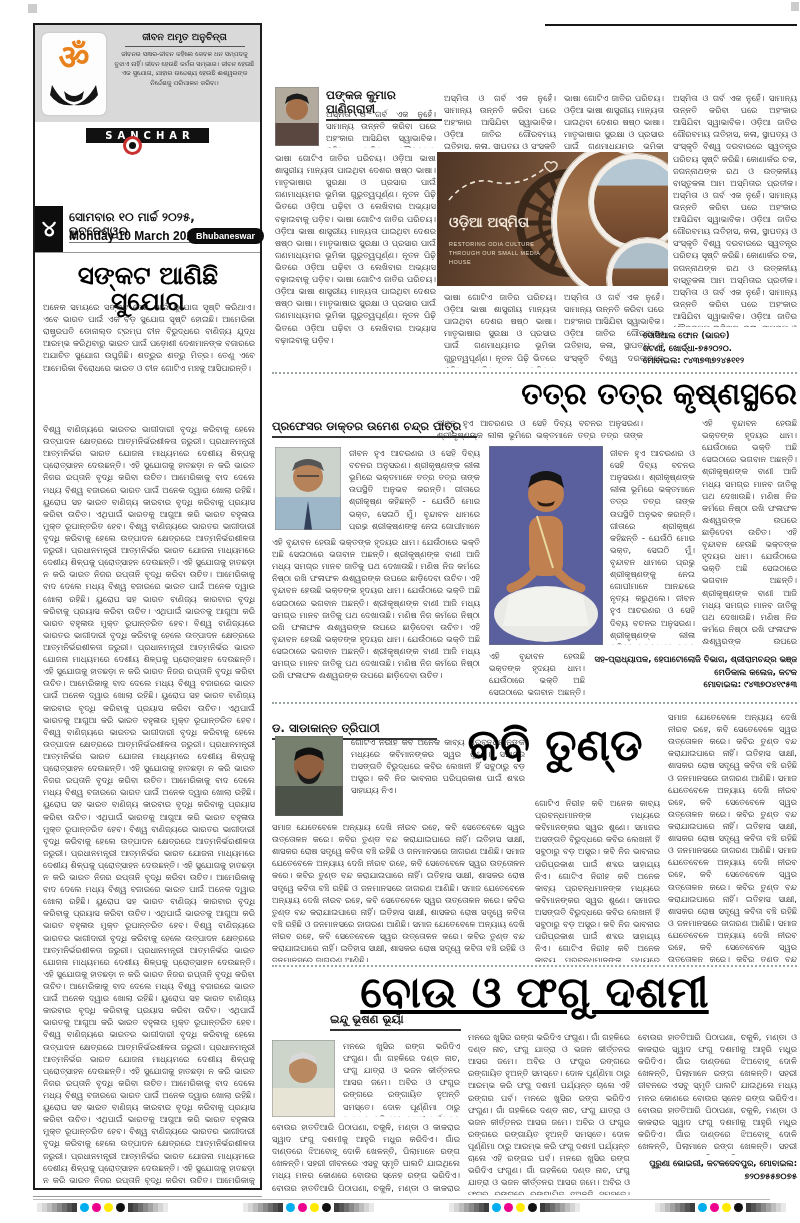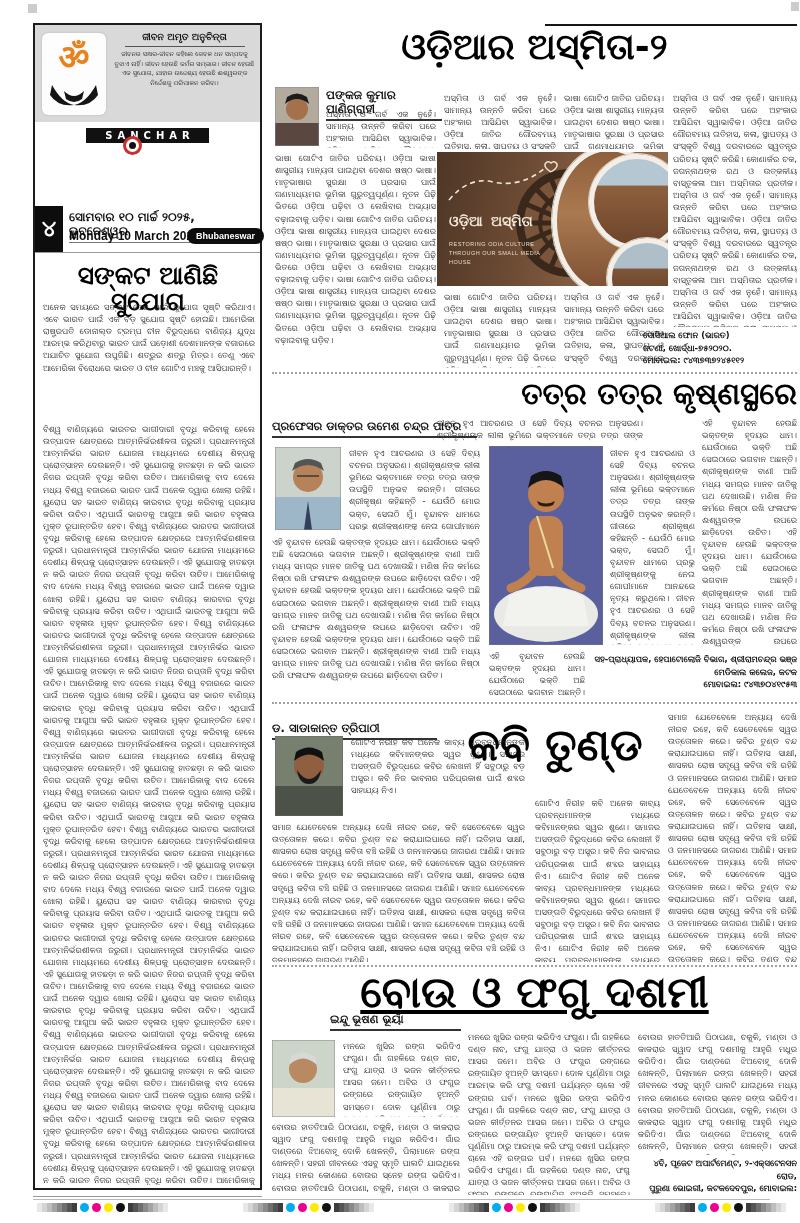--- a/index.html
+++ b/index.html
@@ -48,21 +48,21 @@
   #a1-name{left:326px;top:88px;width:116px;font-size:12px;}
   #a1-wrap{left:326px;top:108px;width:110px;height:40px;}
   #a1-c1b{left:275px;top:152px;width:161px;height:216px;}
   #a1-c2t{left:444px;top:92px;width:112px;height:57px;}
   #a1-c2b{left:444px;top:291px;width:112px;height:77px;}
   #a1-c3t{left:564px;top:92px;width:100px;height:57px;}
   #a1-c3b{left:564px;top:291px;width:100px;height:74px;}
   #a1-c4{left:673px;top:92px;width:124px;height:235px;}
   #a1-credit{left:643px;top:329px;width:154px;height:38px;}
   #a1-img{left:437px;top:152px;width:231px;height:134px;background:linear-gradient(100deg,#4e3626 0%,#6b4a33 35%,#8a6244 70%,#97704f 100%);overflow:hidden;}
-  #a1-img .imgtitle{position:absolute;left:12px;top:62px;font-size:14px;font-weight:bold;color:#f4e9dc;font-family:Liberation Mono, monospace;}
+  #a1-img .imgtitle{position:absolute;left:12px;top:62px;font-size:14px;font-weight:bold;color:#f4e9dc;}
   #a1-img .imgsub{position:absolute;left:12px;top:88px;width:112px;font-size:5.5px;letter-spacing:0.5px;color:#e8d9c6;font-family:"Liberation Sans",sans-serif;line-height:1.6;}
   .torn{position:absolute;border-radius:50%;border:5px solid #f3efe8;box-shadow:0 0 0 1px #d9d2c4;overflow:hidden;}
   #torn1{left:115px;top:-6px;width:104px;height:140px;background:linear-gradient(180deg,#8f5f3c 0%,#a97950 45%,#7c4f31 100%);}
   #torn2{left:152px;top:2px;width:86px;height:86px;background:linear-gradient(180deg,#b4c7d2 0%,#b4c7d2 30%,#8d5f3c 32%,#6d452c 100%);}
   #torn3{left:170px;top:86px;width:70px;height:70px;background:linear-gradient(180deg,#aebfca 0%,#aebfca 35%,#7d5436 38%,#5d3a24 100%);}
 
   
   #a2-sep{left:272px;top:372px;width:525px;}
   #a2-headline{left:272px;top:378px;width:525px;font-size:30px;text-align:right;}
   #a2-name{left:272px;top:419px;width:205px;font-size:11.5px;}
@@ -145,21 +145,20 @@
     </div>
 
     <div class="abs headline odia" id="left-headline">ସଙ୍କଟ ଆଣିଛି ସୁଯୋଗ</div>
     <div class="abs bodytxt odia" id="left-body1">ଅନେକ ସମୟରେ ସଙ୍କଟ ଦେଶ ପାଇଁ ସୁଯୋଗ ସୃଷ୍ଟି କରିଥାଏ। ଏବେ ଭାରତ ପାଇଁ ଏକ ବଡ଼ ସୁଯୋଗ ସୃଷ୍ଟି ହୋଇଛି। ଆମେରିକା ରାଷ୍ଟ୍ରପତି ଡୋନାଲ୍ଡ ଟ୍ରମ୍ପ ଚୀନ ବିରୁଦ୍ଧରେ ବାଣିଜ୍ୟ ଯୁଦ୍ଧ ଆରମ୍ଭ କରିଥିବାରୁ ଭାରତ ପାଇଁ ପଡ଼ୋଶୀ ଦେଶମାନଙ୍କ ବଜାରରେ ଅଯାଚିତ ସୁଯୋଗ ଉପୁଜିଛି। ଶତ୍ରୁର ଶତ୍ରୁ ମିତ୍ର। ତେଣୁ ଏବେ ଆମେରିକା ବିରୋଧରେ ଭାରତ ଓ ଚୀନ ଗୋଟିଏ ମଞ୍ଚକୁ ଆସିପାରନ୍ତି।</div>
     <div class="abs bodytxt odia" id="left-body2">ବିଶ୍ୱ ବାଣିଜ୍ୟରେ ଭାରତର ଭାଗୀଦାରୀ ବୃଦ୍ଧି କରିବାକୁ ହେଲେ ଉତ୍ପାଦନ କ୍ଷେତ୍ରରେ ଆତ୍ମନିର୍ଭରଶୀଳତା ଜରୁରୀ। ପ୍ରଧାନମନ୍ତ୍ରୀ ଆତ୍ମନିର୍ଭର ଭାରତ ଯୋଜନା ମାଧ୍ୟମରେ ଦେଶୀୟ ଶିଳ୍ପକୁ ପ୍ରୋତ୍ସାହନ ଦେଉଛନ୍ତି। ଏହି ସୁଯୋଗକୁ ହାତଛଡ଼ା ନ କରି ଭାରତ ନିଜର ରପ୍ତାନି ବୃଦ୍ଧି କରିବା ଉଚିତ। ଆମେରିକାକୁ ବାଦ ଦେଲେ ମଧ୍ୟ ବିଶ୍ୱ ବଜାରରେ ଭାରତ ପାଇଁ ଅନେକ ଦ୍ୱାର ଖୋଲା ରହିଛି। ୟୁରୋପ ସହ ଭାରତ ବାଣିଜ୍ୟ କାରବାର ବୃଦ୍ଧି କରିବାକୁ ପ୍ରୟାସ କରିବା ଉଚିତ। ଏଥିପାଇଁ ଭାରତକୁ ଆଗୁଆ କରି ଭାରତ ବହୁଳାଉ ମୁକ୍ତ ରୂପାନ୍ତରିତ ହେବ। ବିଶ୍ୱ ବାଣିଜ୍ୟରେ ଭାରତର ଭାଗୀଦାରୀ ବୃଦ୍ଧି କରିବାକୁ ହେଲେ ଉତ୍ପାଦନ କ୍ଷେତ୍ରରେ ଆତ୍ମନିର୍ଭରଶୀଳତା ଜରୁରୀ। ପ୍ରଧାନମନ୍ତ୍ରୀ ଆତ୍ମନିର୍ଭର ଭାରତ ଯୋଜନା ମାଧ୍ୟମରେ ଦେଶୀୟ ଶିଳ୍ପକୁ ପ୍ରୋତ୍ସାହନ ଦେଉଛନ୍ତି। ଏହି ସୁଯୋଗକୁ ହାତଛଡ଼ା ନ କରି ଭାରତ ନିଜର ରପ୍ତାନି ବୃଦ୍ଧି କରିବା ଉଚିତ। ଆମେରିକାକୁ ବାଦ ଦେଲେ ମଧ୍ୟ ବିଶ୍ୱ ବଜାରରେ ଭାରତ ପାଇଁ ଅନେକ ଦ୍ୱାର ଖୋଲା ରହିଛି। ୟୁରୋପ ସହ ଭାରତ ବାଣିଜ୍ୟ କାରବାର ବୃଦ୍ଧି କରିବାକୁ ପ୍ରୟାସ କରିବା ଉଚିତ। ଏଥିପାଇଁ ଭାରତକୁ ଆଗୁଆ କରି ଭାରତ ବହୁଳାଉ ମୁକ୍ତ ରୂପାନ୍ତରିତ ହେବ। ବିଶ୍ୱ ବାଣିଜ୍ୟରେ ଭାରତର ଭାଗୀଦାରୀ ବୃଦ୍ଧି କରିବାକୁ ହେଲେ ଉତ୍ପାଦନ କ୍ଷେତ୍ରରେ ଆତ୍ମନିର୍ଭରଶୀଳତା ଜରୁରୀ। ପ୍ରଧାନମନ୍ତ୍ରୀ ଆତ୍ମନିର୍ଭର ଭାରତ ଯୋଜନା ମାଧ୍ୟମରେ ଦେଶୀୟ ଶିଳ୍ପକୁ ପ୍ରୋତ୍ସାହନ ଦେଉଛନ୍ତି। ଏହି ସୁଯୋଗକୁ ହାତଛଡ଼ା ନ କରି ଭାରତ ନିଜର ରପ୍ତାନି ବୃଦ୍ଧି କରିବା ଉଚିତ। ଆମେରିକାକୁ ବାଦ ଦେଲେ ମଧ୍ୟ ବିଶ୍ୱ ବଜାରରେ ଭାରତ ପାଇଁ ଅନେକ ଦ୍ୱାର ଖୋଲା ରହିଛି। ୟୁରୋପ ସହ ଭାରତ ବାଣିଜ୍ୟ କାରବାର ବୃଦ୍ଧି କରିବାକୁ ପ୍ରୟାସ କରିବା ଉଚିତ। ଏଥିପାଇଁ ଭାରତକୁ ଆଗୁଆ କରି ଭାରତ ବହୁଳାଉ ମୁକ୍ତ ରୂପାନ୍ତରିତ ହେବ। ବିଶ୍ୱ ବାଣିଜ୍ୟରେ ଭାରତର ଭାଗୀଦାରୀ ବୃଦ୍ଧି କରିବାକୁ ହେଲେ ଉତ୍ପାଦନ କ୍ଷେତ୍ରରେ ଆତ୍ମନିର୍ଭରଶୀଳତା ଜରୁରୀ। ପ୍ରଧାନମନ୍ତ୍ରୀ ଆତ୍ମନିର୍ଭର ଭାରତ ଯୋଜନା ମାଧ୍ୟମରେ ଦେଶୀୟ ଶିଳ୍ପକୁ ପ୍ରୋତ୍ସାହନ ଦେଉଛନ୍ତି। ଏହି ସୁଯୋଗକୁ ହାତଛଡ଼ା ନ କରି ଭାରତ ନିଜର ରପ୍ତାନି ବୃଦ୍ଧି କରିବା ଉଚିତ। ଆମେରିକାକୁ ବାଦ ଦେଲେ ମଧ୍ୟ ବିଶ୍ୱ ବଜାରରେ ଭାରତ ପାଇଁ ଅନେକ ଦ୍ୱାର ଖୋଲା ରହିଛି। ୟୁରୋପ ସହ ଭାରତ ବାଣିଜ୍ୟ କାରବାର ବୃଦ୍ଧି କରିବାକୁ ପ୍ରୟାସ କରିବା ଉଚିତ। ଏଥିପାଇଁ ଭାରତକୁ ଆଗୁଆ କରି ଭାରତ ବହୁଳାଉ ମୁକ୍ତ ରୂପାନ୍ତରିତ ହେବ। ବିଶ୍ୱ ବାଣିଜ୍ୟରେ ଭାରତର ଭାଗୀଦାରୀ ବୃଦ୍ଧି କରିବାକୁ ହେଲେ ଉତ୍ପାଦନ କ୍ଷେତ୍ରରେ ଆତ୍ମନିର୍ଭରଶୀଳତା ଜରୁରୀ। ପ୍ରଧାନମନ୍ତ୍ରୀ ଆତ୍ମନିର୍ଭର ଭାରତ ଯୋଜନା ମାଧ୍ୟମରେ ଦେଶୀୟ ଶିଳ୍ପକୁ ପ୍ରୋତ୍ସାହନ ଦେଉଛନ୍ତି। ଏହି ସୁଯୋଗକୁ ହାତଛଡ଼ା ନ କରି ଭାରତ ନିଜର ରପ୍ତାନି ବୃଦ୍ଧି କରିବା ଉଚିତ। ଆମେରିକାକୁ ବାଦ ଦେଲେ ମଧ୍ୟ ବିଶ୍ୱ ବଜାରରେ ଭାରତ ପାଇଁ ଅନେକ ଦ୍ୱାର ଖୋଲା ରହିଛି। ୟୁରୋପ ସହ ଭାରତ ବାଣିଜ୍ୟ କାରବାର ବୃଦ୍ଧି କରିବାକୁ ପ୍ରୟାସ କରିବା ଉଚିତ। ଏଥିପାଇଁ ଭାରତକୁ ଆଗୁଆ କରି ଭାରତ ବହୁଳାଉ ମୁକ୍ତ ରୂପାନ୍ତରିତ ହେବ। ବିଶ୍ୱ ବାଣିଜ୍ୟରେ ଭାରତର ଭାଗୀଦାରୀ ବୃଦ୍ଧି କରିବାକୁ ହେଲେ ଉତ୍ପାଦନ କ୍ଷେତ୍ରରେ ଆତ୍ମନିର୍ଭରଶୀଳତା ଜରୁରୀ। ପ୍ରଧାନମନ୍ତ୍ରୀ ଆତ୍ମନିର୍ଭର ଭାରତ ଯୋଜନା ମାଧ୍ୟମରେ ଦେଶୀୟ ଶିଳ୍ପକୁ ପ୍ରୋତ୍ସାହନ ଦେଉଛନ୍ତି। ଏହି ସୁଯୋଗକୁ ହାତଛଡ଼ା ନ କରି ଭାରତ ନିଜର ରପ୍ତାନି ବୃଦ୍ଧି କରିବା ଉଚିତ। ଆମେରିକାକୁ ବାଦ ଦେଲେ ମଧ୍ୟ ବିଶ୍ୱ ବଜାରରେ ଭାରତ ପାଇଁ ଅନେକ ଦ୍ୱାର ଖୋଲା ରହିଛି। ୟୁରୋପ ସହ ଭାରତ ବାଣିଜ୍ୟ କାରବାର ବୃଦ୍ଧି କରିବାକୁ ପ୍ରୟାସ କରିବା ଉଚିତ। ଏଥିପାଇଁ ଭାରତକୁ ଆଗୁଆ କରି ଭାରତ ବହୁଳାଉ ମୁକ୍ତ ରୂପାନ୍ତରିତ ହେବ। ବିଶ୍ୱ ବାଣିଜ୍ୟରେ ଭାରତର ଭାଗୀଦାରୀ ବୃଦ୍ଧି କରିବାକୁ ହେଲେ ଉତ୍ପାଦନ କ୍ଷେତ୍ରରେ ଆତ୍ମନିର୍ଭରଶୀଳତା ଜରୁରୀ। ପ୍ରଧାନମନ୍ତ୍ରୀ ଆତ୍ମନିର୍ଭର ଭାରତ ଯୋଜନା ମାଧ୍ୟମରେ ଦେଶୀୟ ଶିଳ୍ପକୁ ପ୍ରୋତ୍ସାହନ ଦେଉଛନ୍ତି। ଏହି ସୁଯୋଗକୁ ହାତଛଡ଼ା ନ କରି ଭାରତ ନିଜର ରପ୍ତାନି ବୃଦ୍ଧି କରିବା ଉଚିତ। ଆମେରିକାକୁ ବାଦ ଦେଲେ ମଧ୍ୟ ବିଶ୍ୱ ବଜାରରେ ଭାରତ ପାଇଁ ଅନେକ ଦ୍ୱାର ଖୋଲା ରହିଛି। ୟୁରୋପ ସହ ଭାରତ ବାଣିଜ୍ୟ କାରବାର ବୃଦ୍ଧି କରିବାକୁ ପ୍ରୟାସ କରିବା ଉଚିତ। ଏଥିପାଇଁ ଭାରତକୁ ଆଗୁଆ କରି ଭାରତ ବହୁଳାଉ ମୁକ୍ତ ରୂପାନ୍ତରିତ ହେବ। ବିଶ୍ୱ ବାଣିଜ୍ୟରେ ଭାରତର ଭାଗୀଦାରୀ ବୃଦ୍ଧି କରିବାକୁ ହେଲେ ଉତ୍ପାଦନ କ୍ଷେତ୍ରରେ ଆତ୍ମନିର୍ଭରଶୀଳତା ଜରୁରୀ। ପ୍ରଧାନମନ୍ତ୍ରୀ ଆତ୍ମନିର୍ଭର ଭାରତ ଯୋଜନା ମାଧ୍ୟମରେ ଦେଶୀୟ ଶିଳ୍ପକୁ ପ୍ରୋତ୍ସାହନ ଦେଉଛନ୍ତି। ଏହି ସୁଯୋଗକୁ ହାତଛଡ଼ା ନ କରି ଭାରତ ନିଜର ରପ୍ତାନି ବୃଦ୍ଧି କରିବା ଉଚିତ। ଆମେରିକାକୁ ବାଦ ଦେଲେ ମଧ୍ୟ ବିଶ୍ୱ ବଜାରରେ ଭାରତ ପାଇଁ ଅନେକ ଦ୍ୱାର ଖୋଲା ରହିଛି। ୟୁରୋପ ସହ ଭାରତ ବାଣିଜ୍ୟ କାରବାର ବୃଦ୍ଧି କରିବାକୁ ପ୍ରୟାସ କରିବା ଉଚିତ। ଏଥିପାଇଁ ଭାରତକୁ ଆଗୁଆ କରି ଭାରତ ବହୁଳାଉ ମୁକ୍ତ ରୂପାନ୍ତରିତ ହେବ।</div>
   </div>
   <div class="abs" id="leftbox-underline"></div>
 
   <div class="abs" id="top-rule"></div>
 
-  <div class="abs headline odia" id="a1-headline">ଓଡ଼ିଆର ଅସ୍ମିତା-୨</div>
 
   <div class="abs" id="a1-photo">
     <svg width="44" height="59" viewBox="0 0 44 59">
       <rect width="44" height="59" fill="#b3aa9e"></rect>
       <rect y="36" width="44" height="23" fill="#5a4740"></rect>
       <circle cx="22" cy="22" r="11" fill="#a5714a"></circle>
       <path d="M10 17 q12 -10 24 0 l-2 -7 q-10 -7 -20 0 z" fill="#1c1c1c"></path>
       <rect width="44" height="59" fill="none" stroke="#888" stroke-width="1"></rect>
     </svg>
   </div>
@@ -281,21 +280,20 @@
       <path d="M17 25 q14 -13 28 0 l-2 -8 q-12 -9 -24 0 z" fill="#d8d8d8"></path>
       <rect width="63" height="77" fill="none" stroke="#888" stroke-width="1"></rect>
     </svg>
   </div>
   <div class="abs bodytxt odia" id="a4-wrap">ମନରେ ଖୁସିର ରଙ୍ଗ ଭରିଦିଏ ଫଗୁଣ। ଗାଁ ଗହଳିରେ ଦଣ୍ଡ ନାଚ, ଫଗୁ ଯାତ୍ରା ଓ ଭଜନ କୀର୍ତ୍ତନର ଆସର ଜମେ। ଅବିର ଓ ଫଗୁର ରଙ୍ଗରେ ରଙ୍ଗାୟିତ ହୁଅନ୍ତି ସମସ୍ତେ। ଦୋଳ ପୂର୍ଣ୍ଣିମା ଠାରୁ ଆରମ୍ଭ କରି ଫଗୁ ଦଶମୀ ପର୍ଯ୍ୟନ୍ତ ଚାଲେ ଏହି ରଙ୍ଗର ପର୍ବ।</div>
   <div class="abs bodytxt odia" id="a4-c1b">ବୋଉର ହାତତିଆରି ପିଠାପଣା, ଚକୁଳି, ମଣ୍ଡା ଓ କାକରାର ସ୍ୱାଦ ଫଗୁ ଦଶମୀକୁ ଆହୁରି ମଧୁର କରିଦିଏ। ଗାଁର ଦାଣ୍ଡରେ ଝିଅବୋହୂ ଦୋଳି ଖେଳନ୍ତି, ପିଲାମାନେ ରଙ୍ଗ ଖେଳନ୍ତି। ସହରୀ ଜୀବନରେ ଏସବୁ ସ୍ମୃତି ପାଲଟି ଯାଇଥିଲେ ମଧ୍ୟ ମନର କୋଣରେ ବୋଉର ସ୍ନେହ ରଙ୍ଗ ଭରିଦିଏ। ବୋଉର ହାତତିଆରି ପିଠାପଣା, ଚକୁଳି, ମଣ୍ଡା ଓ କାକରାର ସ୍ୱାଦ ଫଗୁ ଦଶମୀକୁ ଆହୁରି ମଧୁର କରିଦିଏ। ଗାଁର ଦାଣ୍ଡରେ ଝିଅବୋହୂ ଦୋଳି ଖେଳନ୍ତି, ପିଲାମାନେ ରଙ୍ଗ ଖେଳନ୍ତି। ସହରୀ ଜୀବନରେ ଏସବୁ ସ୍ମୃତି ପାଲଟି ଯାଇଥିଲେ ମଧ୍ୟ ମନର କୋଣରେ ବୋଉର ସ୍ନେହ ରଙ୍ଗ ଭରିଦିଏ।</div>
   <div class="abs bodytxt odia" id="a4-c2">ମନରେ ଖୁସିର ରଙ୍ଗ ଭରିଦିଏ ଫଗୁଣ। ଗାଁ ଗହଳିରେ ଦଣ୍ଡ ନାଚ, ଫଗୁ ଯାତ୍ରା ଓ ଭଜନ କୀର୍ତ୍ତନର ଆସର ଜମେ। ଅବିର ଓ ଫଗୁର ରଙ୍ଗରେ ରଙ୍ଗାୟିତ ହୁଅନ୍ତି ସମସ୍ତେ। ଦୋଳ ପୂର୍ଣ୍ଣିମା ଠାରୁ ଆରମ୍ଭ କରି ଫଗୁ ଦଶମୀ ପର୍ଯ୍ୟନ୍ତ ଚାଲେ ଏହି ରଙ୍ଗର ପର୍ବ। ମନରେ ଖୁସିର ରଙ୍ଗ ଭରିଦିଏ ଫଗୁଣ। ଗାଁ ଗହଳିରେ ଦଣ୍ଡ ନାଚ, ଫଗୁ ଯାତ୍ରା ଓ ଭଜନ କୀର୍ତ୍ତନର ଆସର ଜମେ। ଅବିର ଓ ଫଗୁର ରଙ୍ଗରେ ରଙ୍ଗାୟିତ ହୁଅନ୍ତି ସମସ୍ତେ। ଦୋଳ ପୂର୍ଣ୍ଣିମା ଠାରୁ ଆରମ୍ଭ କରି ଫଗୁ ଦଶମୀ ପର୍ଯ୍ୟନ୍ତ ଚାଲେ ଏହି ରଙ୍ଗର ପର୍ବ। ମନରେ ଖୁସିର ରଙ୍ଗ ଭରିଦିଏ ଫଗୁଣ। ଗାଁ ଗହଳିରେ ଦଣ୍ଡ ନାଚ, ଫଗୁ ଯାତ୍ରା ଓ ଭଜନ କୀର୍ତ୍ତନର ଆସର ଜମେ। ଅବିର ଓ ଫଗୁର ରଙ୍ଗରେ ରଙ୍ଗାୟିତ ହୁଅନ୍ତି ସମସ୍ତେ। ଦୋଳ ପୂର୍ଣ୍ଣିମା ଠାରୁ ଆରମ୍ଭ କରି ଫଗୁ ଦଶମୀ ପର୍ଯ୍ୟନ୍ତ ଚାଲେ ଏହି ରଙ୍ଗର ପର୍ବ।</div>
   <div class="abs bodytxt odia" id="a4-c3">ବୋଉର ହାତତିଆରି ପିଠାପଣା, ଚକୁଳି, ମଣ୍ଡା ଓ କାକରାର ସ୍ୱାଦ ଫଗୁ ଦଶମୀକୁ ଆହୁରି ମଧୁର କରିଦିଏ। ଗାଁର ଦାଣ୍ଡରେ ଝିଅବୋହୂ ଦୋଳି ଖେଳନ୍ତି, ପିଲାମାନେ ରଙ୍ଗ ଖେଳନ୍ତି। ସହରୀ ଜୀବନରେ ଏସବୁ ସ୍ମୃତି ପାଲଟି ଯାଇଥିଲେ ମଧ୍ୟ ମନର କୋଣରେ ବୋଉର ସ୍ନେହ ରଙ୍ଗ ଭରିଦିଏ। ବୋଉର ହାତତିଆରି ପିଠାପଣା, ଚକୁଳି, ମଣ୍ଡା ଓ କାକରାର ସ୍ୱାଦ ଫଗୁ ଦଶମୀକୁ ଆହୁରି ମଧୁର କରିଦିଏ। ଗାଁର ଦାଣ୍ଡରେ ଝିଅବୋହୂ ଦୋଳି ଖେଳନ୍ତି, ପିଲାମାନେ ରଙ୍ଗ ଖେଳନ୍ତି। ସହରୀ ଜୀବନରେ ଏସବୁ ସ୍ମୃତି ପାଲଟି ଯାଇଥିଲେ ମଧ୍ୟ ମନର କୋଣରେ ବୋଉର ସ୍ନେହ ରଙ୍ଗ ଭରିଦିଏ।</div>
 
   <div class="abs boldcred odia" id="a4-credit">
-    <div>୪ବି, ପୂଜେଟ ଅପାର୍ଟମେଣ୍ଟ, ୨-ଏକ୍ସଟେନସନ ରୋଡ,</div>
     <div>ପୁରୁଣା ଭୋଇରୀ, କଟକଦେବପୁର, ମୋବାଇଲ: ୭୨୦୭୫୫୭୦୭୫</div>
   </div>
 
   <div class="abs" id="foot-rule"></div>
 
 <div class="calgroup" style="left: 37px;">
       <span class="gray-strip">
         <i style="background: rgb(232, 232, 232);"></i>
         <i style="background: rgb(212, 212, 212);"></i>
         <i style="background: rgb(189, 189, 189);"></i>

